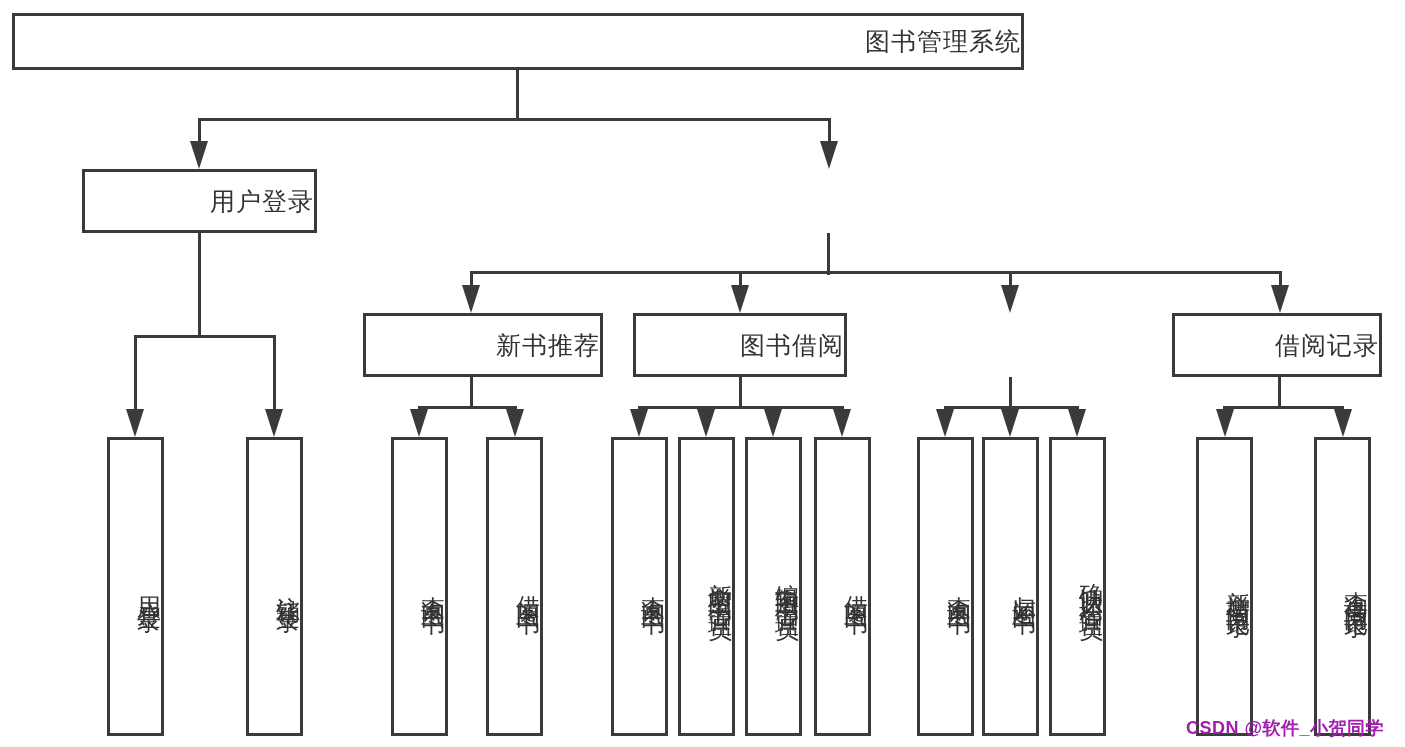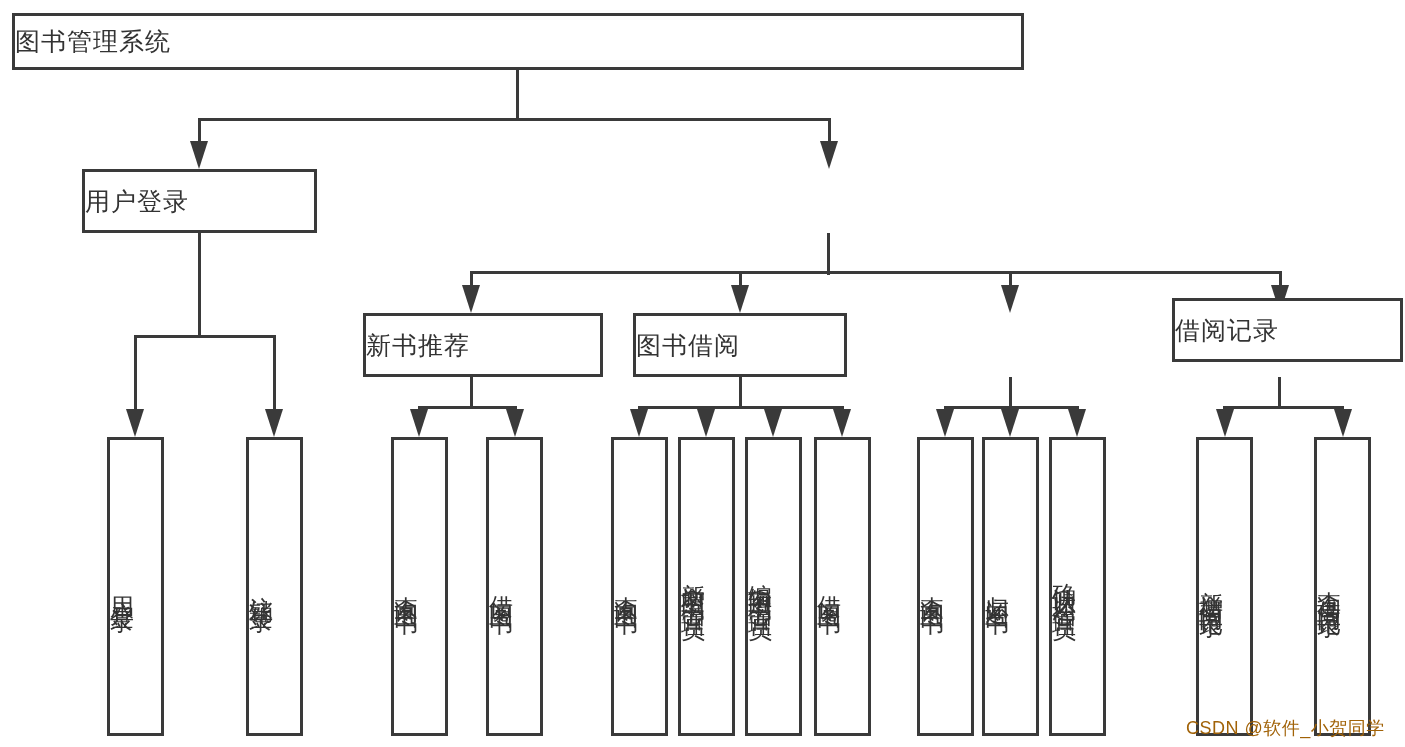--- a/index.html
+++ b/index.html
@@ -11,21 +11,21 @@
     font-family: "Liberation Sans", "DejaVu Sans", sans-serif;
     overflow: hidden;
   }
   .box {
     position: absolute;
     box-sizing: border-box;
     border: 3px solid #3a3a3a;
     background: #ffffff;
     display: flex;
     align-items: center;
-    justify-content: flex-start;
+    justify-content: flex-end;
     color: #333333;
     z-index: 2;
   }
   .hbox span {
     font-size: 25px;
     letter-spacing: 1px;
     white-space: nowrap;
   }
   .vbox span {
     writing-mode: vertical-rl;
@@ -49,23 +49,24 @@
     border-right: 9px solid transparent;
     border-top: 28px solid #3a3a3a;
     z-index: 1;
   }
   .watermark {
     position: absolute;
     left: 1186px;
     top: 716px;
     font-size: 18px;
     letter-spacing: 0.5px;
-    color: #a16207;
+    color: #a21caf;
     white-space: nowrap;
     z-index: 3;
+    font-weight: bold;
   }
 </style>
 </head>
 <body>
 
 <div class="canvas">
 
   <div class="box hbox" style="left:12px; top:13px; width:1012px; height:57px;">
     <span>图书管理系统</span>
   </div>
@@ -98,21 +99,21 @@
   <div class="arrow" style="left:731px; top:285px;"></div>
   <div class="arrow" style="left:1001px; top:285px;"></div>
   <div class="arrow" style="left:1271px; top:285px;"></div>
 
   <div class="box hbox" style="left:363px; top:313px; width:240px; height:64px;">
     <span>新书推荐</span>
   </div>
   <div class="box hbox" style="left:633px; top:313px; width:214px; height:64px;">
     <span>图书借阅</span>
   </div>
-  <div class="box hbox" style="left:1172px; top:298px; width:231px; height:64px;">
+  <div class="box hbox" style="left:1172px; top:313px; width:210px; height:64px;">
     <span>借阅记录</span>
   </div>
 
   <div class="vline" style="left:470px; top:377px; height:32px;"></div>
   <div class="hline" style="left:418px; top:406px; width:99px;"></div>
   <div class="arrow" style="left:410px; top:409px;"></div>
   <div class="arrow" style="left:506px; top:409px;"></div>
 
   <div class="vline" style="left:739px; top:377px; height:32px;"></div>
   <div class="hline" style="left:638px; top:406px; width:206px;"></div>

